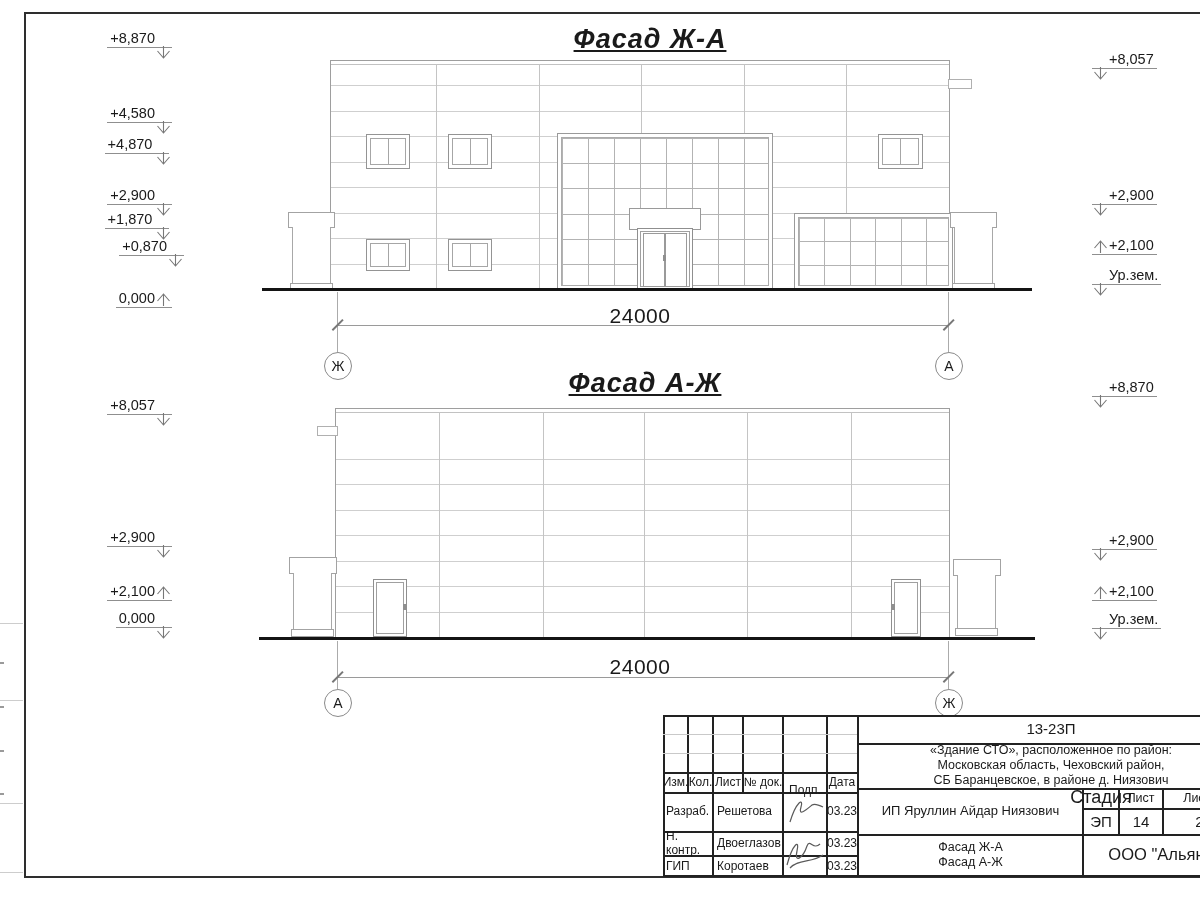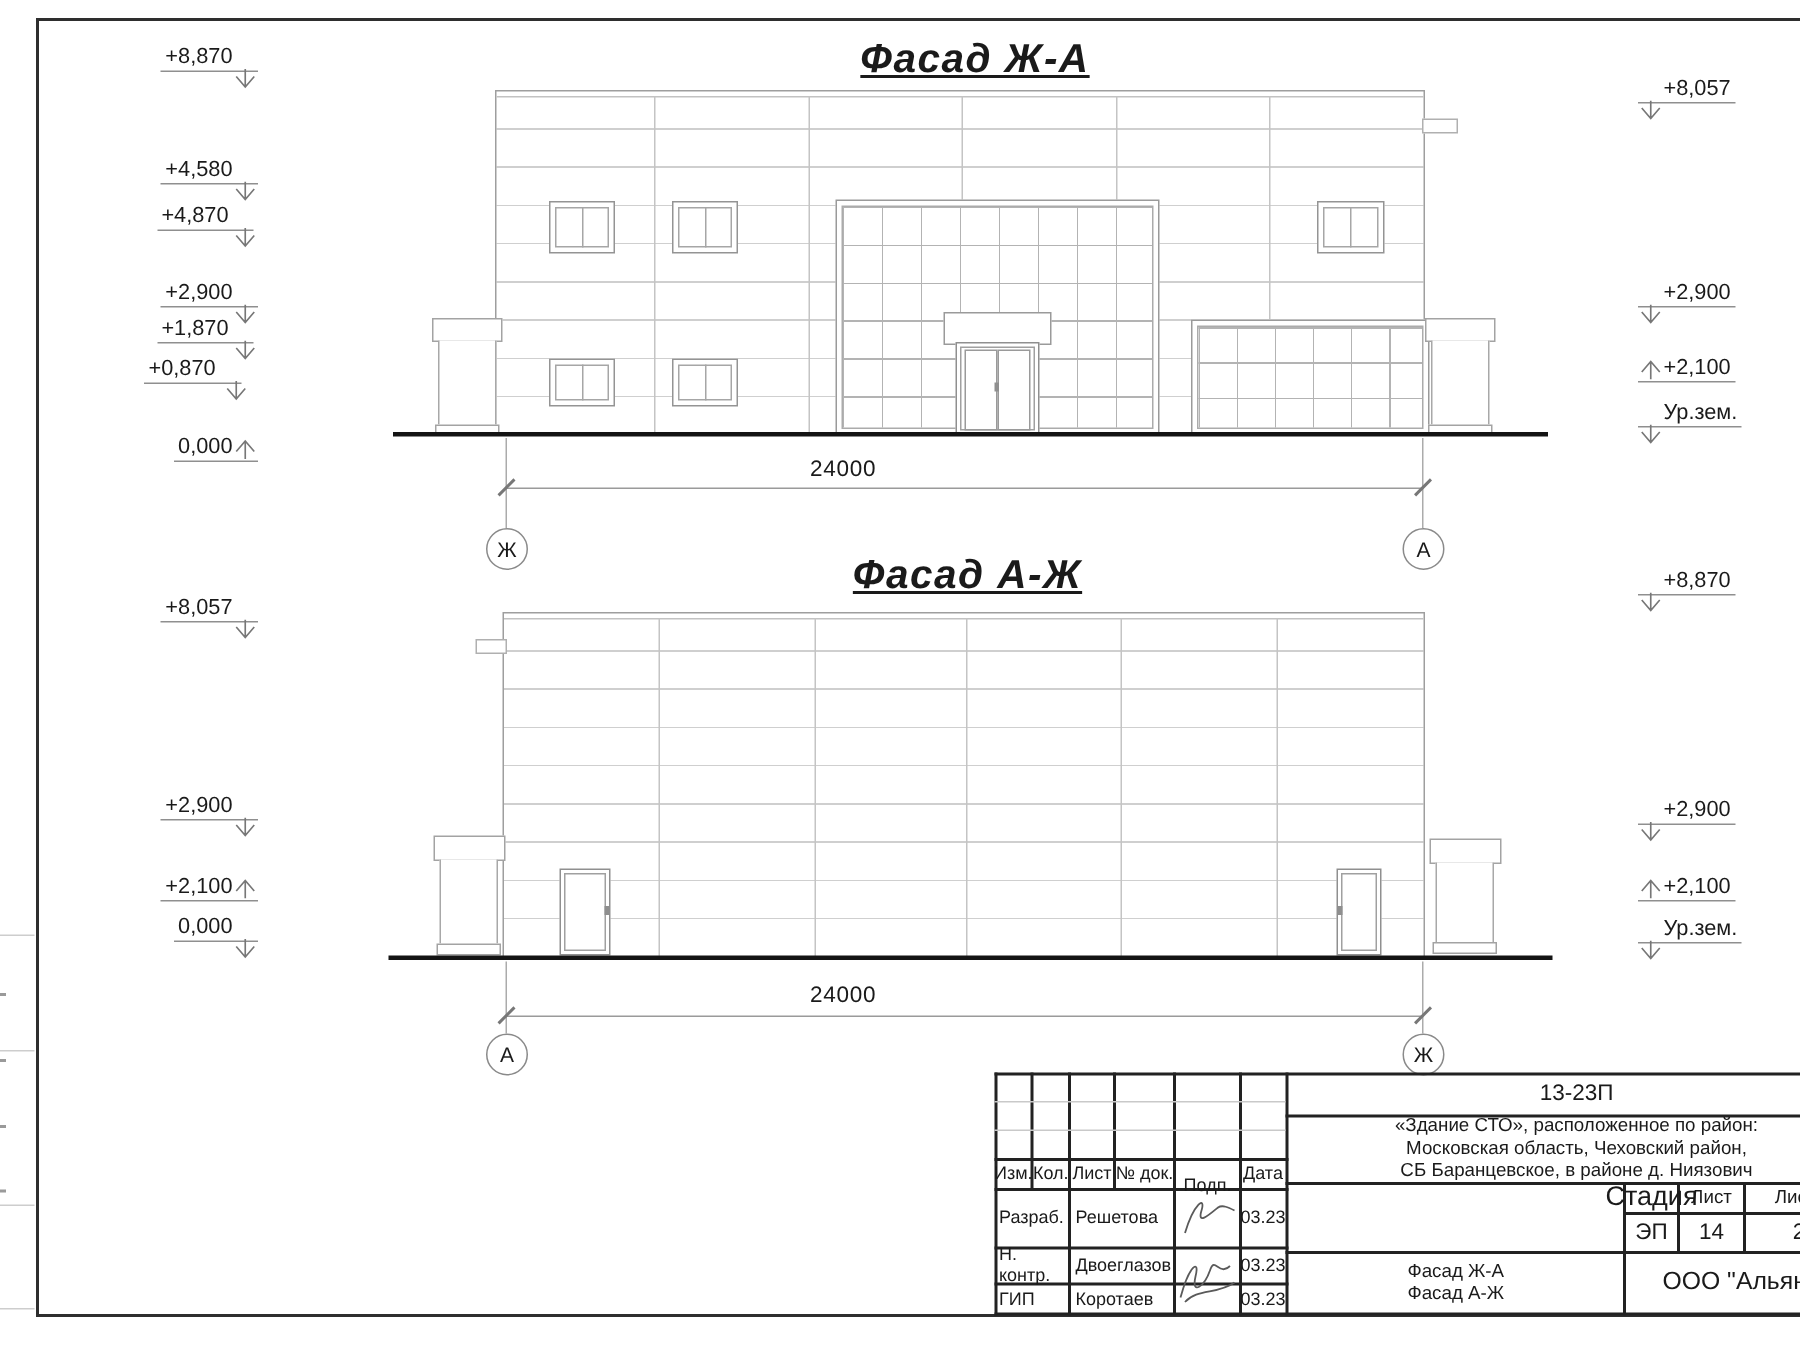--- a/index.html
+++ b/index.html
@@ -37,21 +37,21 @@
   .mk-l{display:inline-block;border-bottom:1px solid #8f8f8f;padding:0 17px 1px 3px}
   .mk.l .mk-l{padding:0 3px 1px 17px}
   .mk svg{position:absolute}
   .mk.dnr svg{right:1px;top:calc(100% - 2px)}
   .mk.upr svg{right:1px;bottom:2px}
   .mk.dnl svg{left:1px;top:calc(100% - 2px)}
   .mk.upl svg{left:1px;bottom:2px}
   .extl{position:absolute;width:1px;background:#ababab}
   .dim{position:absolute;height:1px;background:#9a9a9a}
   .tick{position:absolute;width:15px;height:1.5px;background:#777;transform:rotate(-45deg)}
-  .dimtxt{position:absolute;font-size:15px;text-align:left;letter-spacing:.5px}
+  .dimtxt{position:absolute;font-size:21px;text-align:center;letter-spacing:.5px}
   .bubble{position:absolute;width:26px;height:26px;border-radius:50%;border:1.2px solid #8a8a8a;
           display:flex;align-items:center;justify-content:center;font-size:14px;background:#fff}
   .ftitle{position:absolute;font-style:italic;font-weight:700;font-size:27px;
           text-decoration:underline;text-align:center;letter-spacing:1px}
   
   #tb{position:absolute;left:663px;top:715px;width:580px;height:162px;font-size:12px}
   .tbl{position:absolute;background:#222}
   .tbf{position:absolute;background:#c9c9c9}
   .tc{position:absolute;display:flex;align-items:center;justify-content:center;
       text-align:center;line-height:1.2}
@@ -149,21 +149,21 @@
   <div class="mk dnr" style="left:102px;top:187px;width:70px;text-align:right">
     <span class="mk-l">+2,900</span>
     <svg width="15" height="14" viewBox="0 0 15 14">
         <path d="M7.5 0 V12 M1.5 5 L7.5 12 L13.5 5" fill="none" stroke="#777" stroke-width="1.1"></path>
       </svg></div>
   <div class="mk dnr" style="left:102px;top:211px;width:70px;text-align:center">
     <span class="mk-l">+1,870</span>
     <svg width="15" height="14" viewBox="0 0 15 14">
         <path d="M7.5 0 V12 M1.5 5 L7.5 12 L13.5 5" fill="none" stroke="#777" stroke-width="1.1"></path>
       </svg></div>
-  <div class="mk dnr" style="left:96px;top:238px;width:70px;">
+  <div class="mk dnr" style="left:114px;top:238px;width:70px;text-align:right">
     <span class="mk-l">+0,870</span>
     <svg width="15" height="14" viewBox="0 0 15 14">
         <path d="M7.5 0 V12 M1.5 5 L7.5 12 L13.5 5" fill="none" stroke="#777" stroke-width="1.1"></path>
       </svg></div>
   <div class="mk upr" style="left:102px;top:290px;width:70px;text-align:right">
     <span class="mk-l">0,000</span>
     <svg width="15" height="14" viewBox="0 0 15 14">
         <path d="M7.5 14 V2 M1.5 9 L7.5 2 L13.5 9" fill="none" stroke="#777" stroke-width="1.1"></path>
       </svg></div>
 
@@ -320,20 +320,21 @@
     <svg style="position:absolute;left:120px;top:118px" width="44" height="42" viewBox="0 0 44 42">
       <path d="M4,32 C10,10 17,6 14,18 C11,31 20,25 24,13 C27,5 30,18 37,11 M7,35 C15,26 29,30 40,22" fill="none" stroke="#5a5a5a" stroke-width="1.2"></path>
       </svg>
 
     <div class="tc" style="left:196px;top:0;width:384px;height:28px;font-size:15px">13-23П</div>
     <div class="tc" style="left:196px;top:28px;width:384px;height:45px;flex-direction:column;font-size:12.5px">
       <span>«Здание СТО», расположенное по район:</span>
       <span>Московская область, Чеховский район,</span>
       <span>СБ Баранцевское, в районе д. Ниязович</span>
     </div>
+    <div class="tc" style="left:196px;top:73px;width:223px;height:46px;font-size:13px">ИП Яруллин Айдар Ниязович</div>
     <div class="tc" style="left:421px;top:73px;width:34px;height:20px;font-size:18px">Стадия</div>
     <div class="tc" style="left:457px;top:73px;width:42px;height:20px;font-size:12.5px">Лист</div>
     <div class="tc" style="left:501px;top:73px;width:79px;height:20px;font-size:12.5px">Листов</div>
     <div class="tc" style="left:421px;top:95px;width:34px;height:24px;font-size:15px">ЭП</div>
     <div class="tc" style="left:457px;top:95px;width:42px;height:24px;font-size:15px">14</div>
     <div class="tc" style="left:501px;top:95px;width:79px;height:24px;font-size:15px">22</div>
     <div class="tc" style="left:196px;top:119px;width:223px;height:41px;flex-direction:column;font-size:12.5px">
       <span>Фасад Ж-А</span>
       <span>Фасад А-Ж</span>
     </div>

